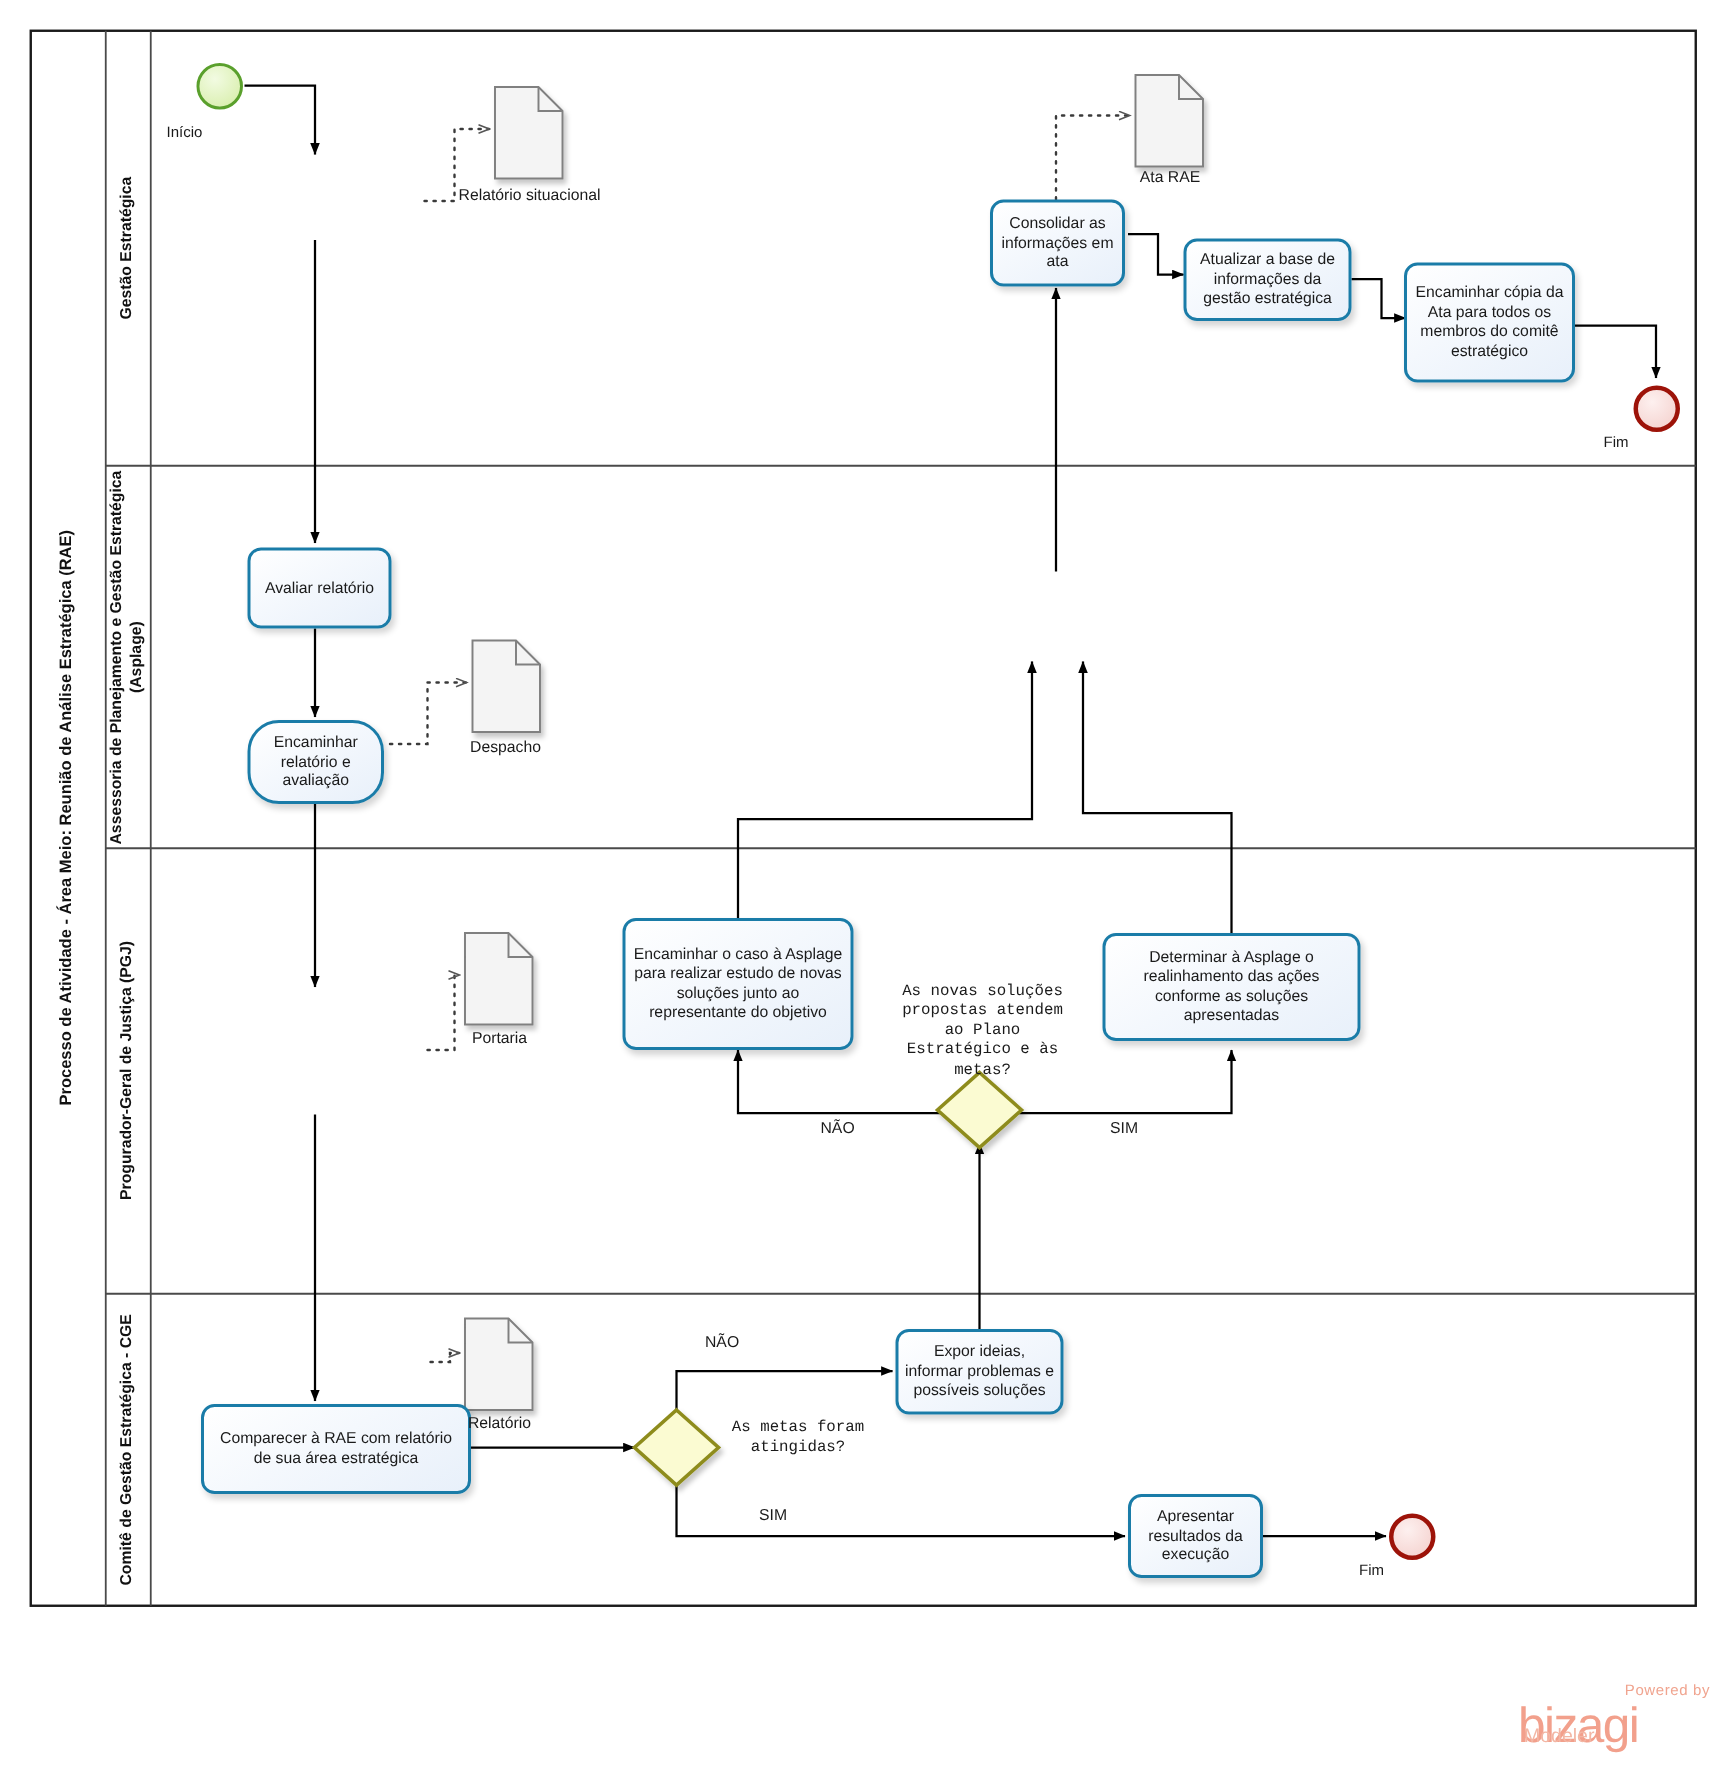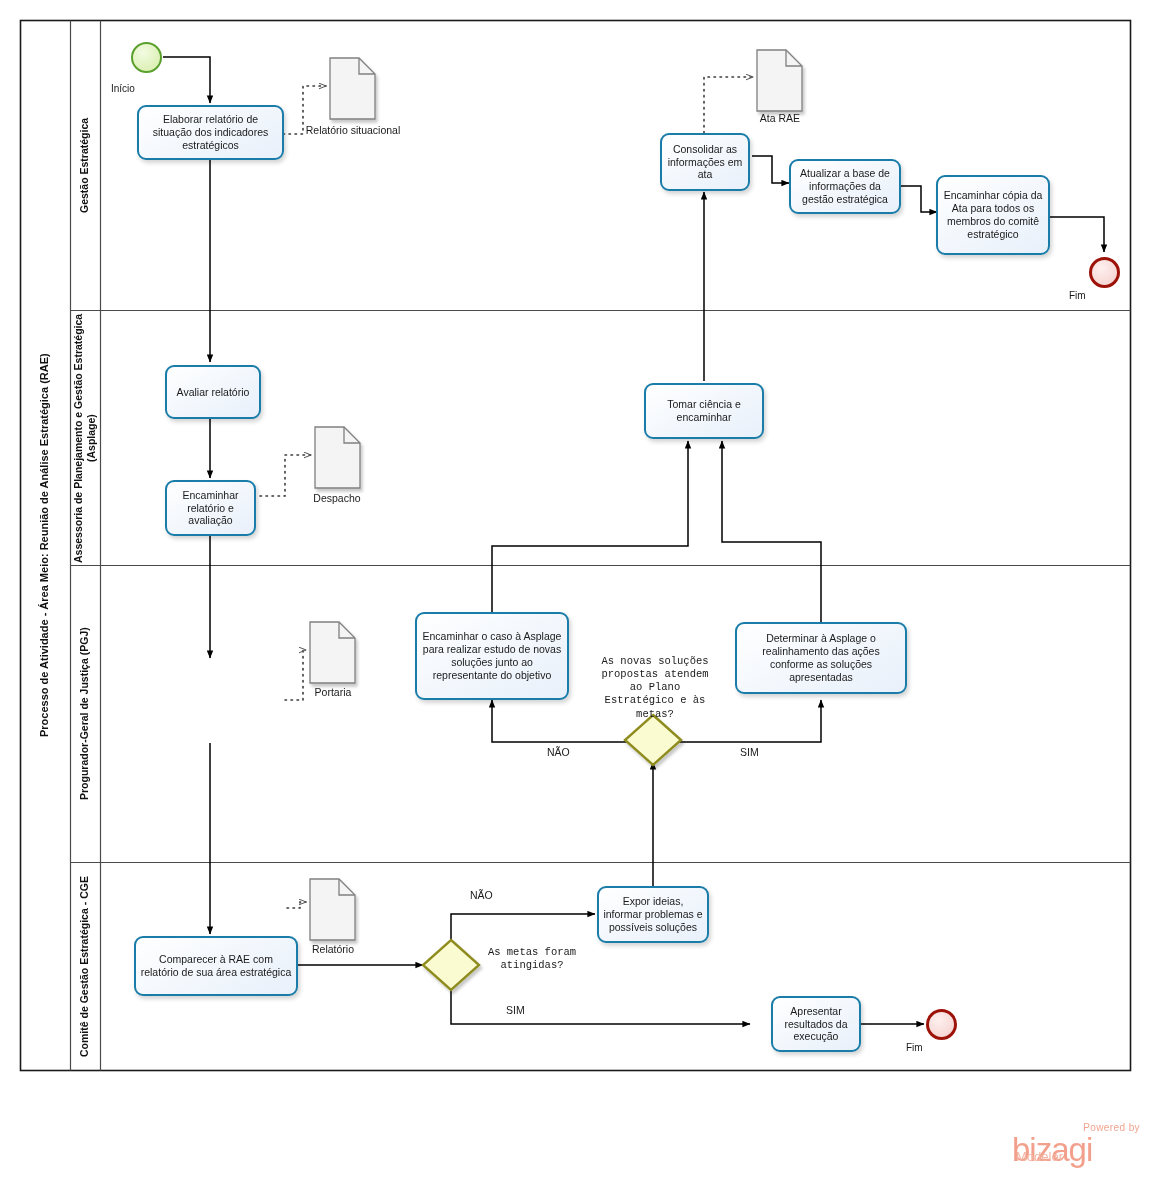--- a/index.html
+++ b/index.html
@@ -145,44 +145,42 @@
 
   <div class="evt start" style="left:131px;top:42px;width:31px;height:31px;"></div>
   <div class="evtLabel" style="left:111px;top:83px;width:70px;">Início</div>
 
   <div class="evt end" style="left:1089px;top:257px;width:31px;height:31px;"></div>
   <div class="evtLabel" style="left:1069px;top:290px;width:70px;">Fim</div>
 
   <div class="evt end" style="left:926px;top:1009px;width:31px;height:31px;"></div>
   <div class="evtLabel" style="left:906px;top:1042px;width:70px;">Fim</div>
 
-  <div class="task" style="left:137px;top:105px;width:147px;height:55px;">Elaborar relatório de situação dos indicadores estratégicos</div>
 
   <div class="task" style="left:660px;top:133px;width:90px;height:58px;">Consolidar as informações em ata</div>
 
   <div class="task" style="left:789px;top:159px;width:112px;height:55px;">Atualizar a base de informações da gestão estratégica</div>
 
   <div class="task" style="left:936px;top:175px;width:114px;height:80px;">Encaminhar cópia da Ata para todos os membros do comitê estratégico</div>
 
   <div class="task" style="left:165px;top:365px;width:96px;height:54px;">Avaliar relatório</div>
 
-  <div class="task" style="left:165px;top:480px;width:91px;height:56px;">Encaminhar relatório e avaliação</div>
-
-  <div class="task" style="left:644px;top:383px;width:120px;height:56px;">Tomar ciência e encaminhar</div>
+  <div class="task" style="left:165px;top:480px;width:91px;height:56px;border-radius:21px;">Encaminhar relatório e avaliação</div>
+
 
 
   <div class="task" style="left:415px;top:612px;width:154px;height:88px;">Encaminhar o caso à Asplage para realizar estudo de novas soluções junto ao representante do objetivo</div>
 
   <div class="task" style="left:735px;top:622px;width:172px;height:72px;">Determinar à Asplage o realinhamento das ações conforme as soluções apresentadas</div>
 
-  <div class="task" style="left:134px;top:936px;width:164px;height:60px;">Comparecer à RAE com relatório de sua área estratégica</div>
+  <div class="task" style="left:134px;top:936px;width:180px;height:60px;">Comparecer à RAE com relatório de sua área estratégica</div>
 
   <div class="task" style="left:597px;top:886px;width:112px;height:57px;">Expor ideias, informar problemas e possíveis soluções</div>
 
-  <div class="task" style="left:752px;top:996px;width:90px;height:56px;margin-left:19px;">Apresentar resultados da execução</div>
+  <div class="task" style="left:752px;top:996px;width:90px;height:56px;">Apresentar resultados da execução</div>
 
   <div class="gwLabel" style="left:472px;top:946px;width:120px;">As metas foram atingidas?</div>
 
   <div class="gwLabel" style="left:592px;top:655px;width:126px;">As novas soluções propostas atendem ao Plano Estratégico e às metas?</div>
 
   <div class="docLabel" style="left:305px;top:124px;width:96px;">Relatório situacional</div>
   <div class="docLabel" style="left:734px;top:112px;width:92px;">Ata RAE</div>
   <div class="docLabel" style="left:291px;top:492px;width:92px;">Despacho</div>
   <div class="docLabel" style="left:287px;top:686px;width:92px;">Portaria</div>
   <div class="docLabel" style="left:287px;top:943px;width:92px;">Relatório</div>

